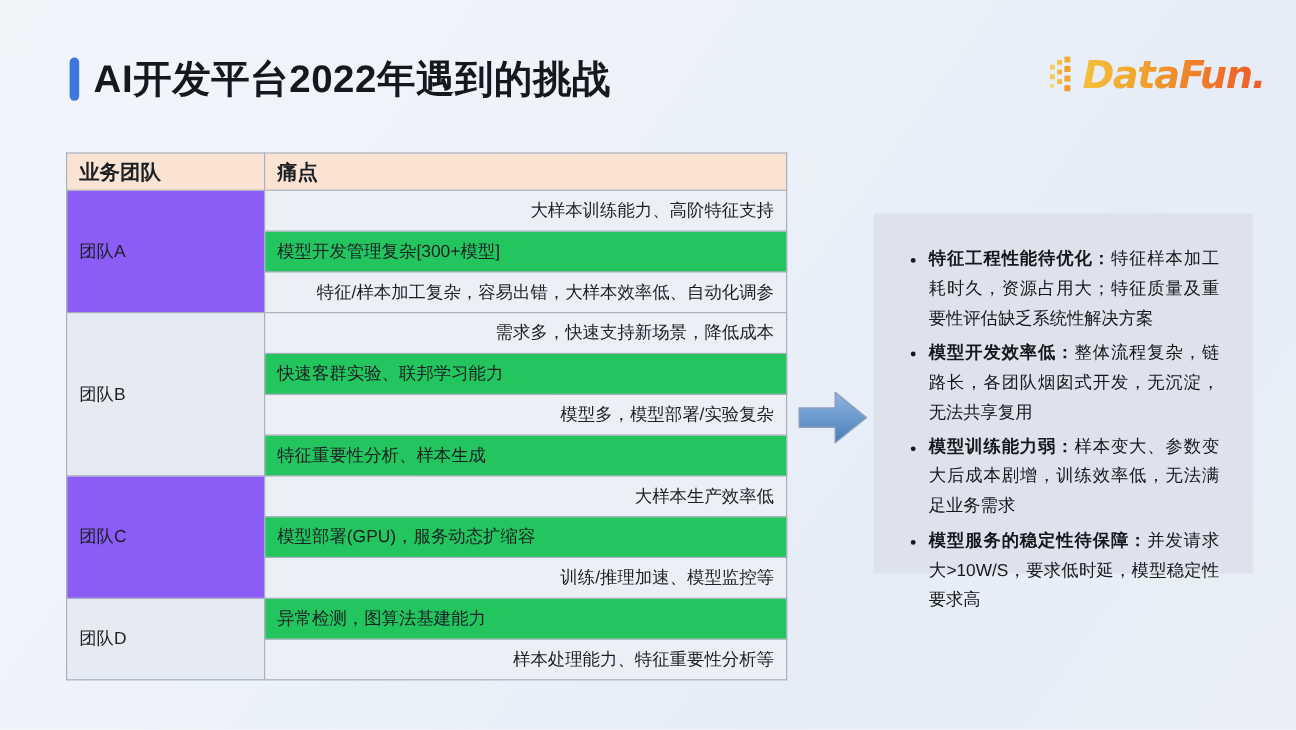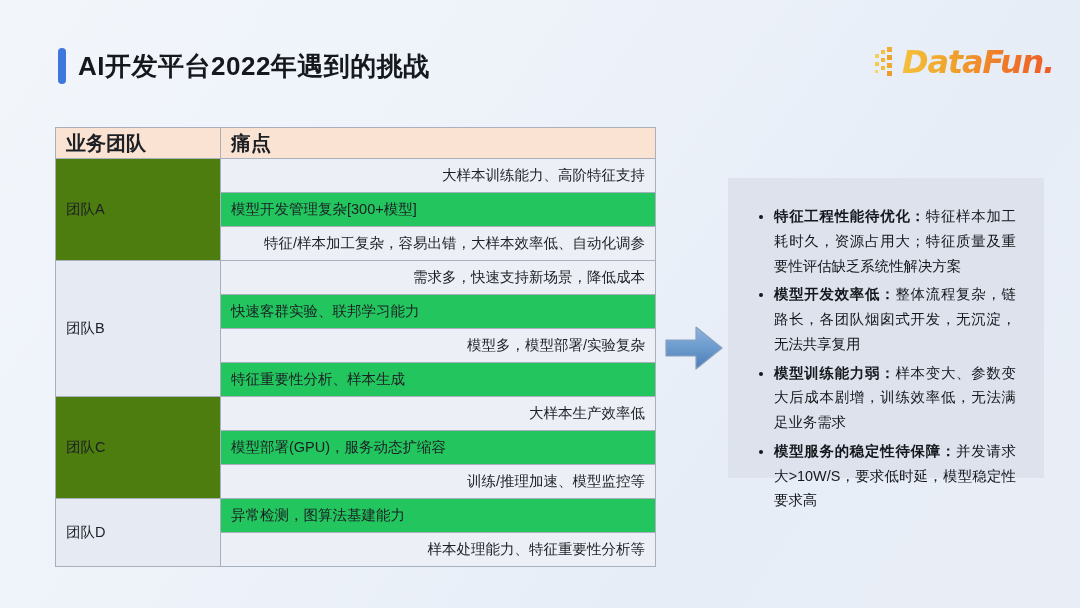--- a/index.html
+++ b/index.html
@@ -33,21 +33,21 @@
     gap: 12px;
   }
   .title-bar {
     width: 8px;
     height: 36px;
     border-radius: 4px;
     background: #3f76de;
     flex: none;
   }
   .title-text {
-    font-size: 26px;
+    font-size: 32px;
     font-weight: bold;
     color: #15181c;
     letter-spacing: 0.5px;
     white-space: nowrap;
     line-height: 1;
   }
 
   
   .logo {
     position: absolute;
@@ -91,30 +91,30 @@
     border: 1px solid #a9b0bd;
     padding: 0 10px;
     text-align: left;
     font-weight: normal;
     vertical-align: middle;
   }
   .table th {
     background: #fae3d3;
     font-weight: bold;
     height: 30px;
-    font-size: 20px;
+    font-size: 17px;
     margin-left: 16px;
   }
   .col-team { width: 165px; }
   .col-pain { width: 435px; }
 
   td.team-cell {
     font-size: 14.5px;
   }
-  td.team-cell.shade-a { background: #4d7c0f; }
+  td.team-cell.shade-a { background: #8b5cf6; }
   td.team-cell.shade-b { background: #e6eaf2; margin-top: 12px; }
 
   td.pain-cell {
     height: 33px;
   }
   td.pain-cell.tint-0 { background: #eceff5; text-align: right; }
   td.pain-cell.tint-1 { background: #22c55e; }
 
   
   .arrow {

